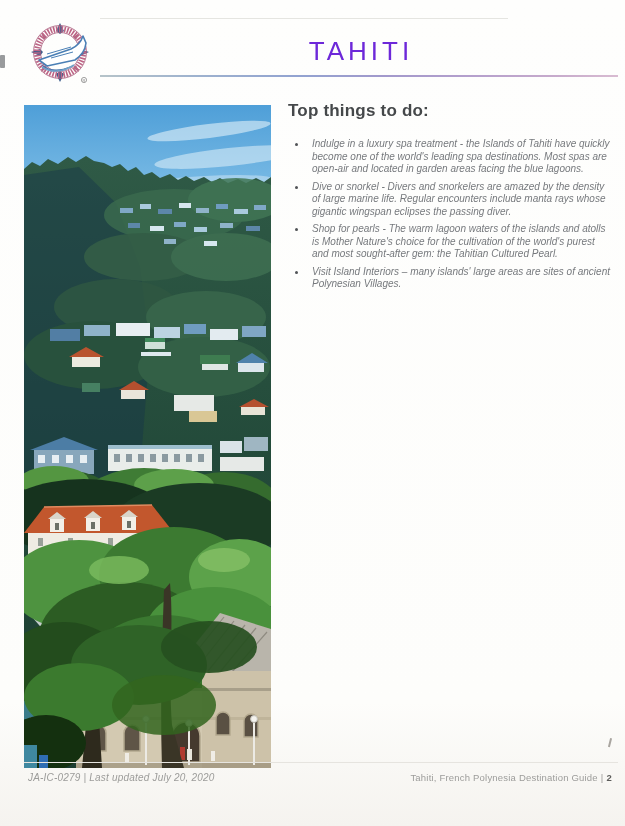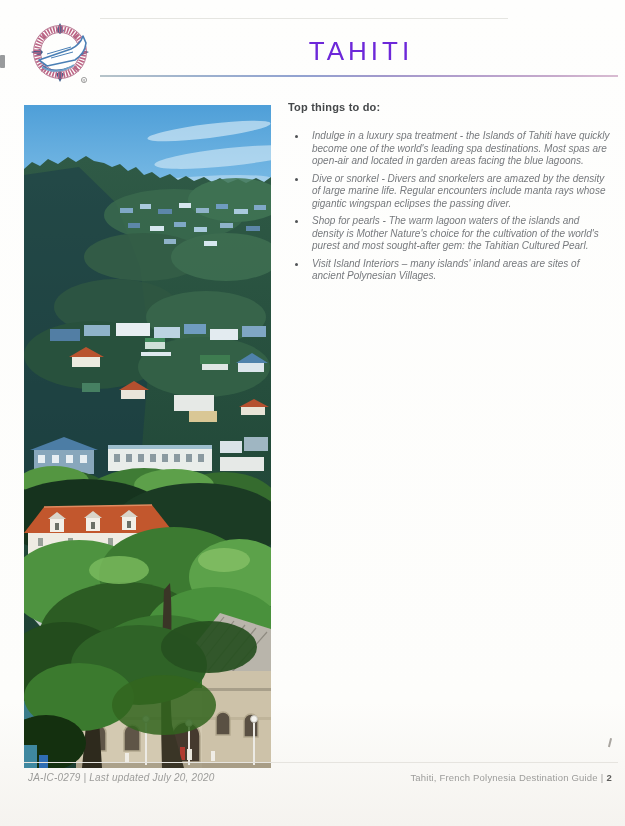--- a/index.html
+++ b/index.html
@@ -19,21 +19,21 @@
     letter-spacing:4px; color:#6d28d9;
   }
   .header-divider {
     position:absolute; left:100px; top:75px; width:518px; height:2px;
     background:linear-gradient(90deg,#a9b9c0 0%,#8da5c6 18%,#7f93c9 38%,#9287c3 55%,#a88fc4 72%,#bd9cc3 88%,#d2b0ca 100%);
     opacity:.85;
   }
   .photo-frame { position:absolute; left:24px; top:105px; width:247px; height:663px; overflow:hidden; }
   .photo-frame svg { display:block; width:247px; height:663px; }
   .right-col { position:absolute; left:288px; top:101px; width:326px; }
-  .col-heading { font-size:11px; font-weight:bold; color:#45484a; letter-spacing:.2px; }
+  .col-heading { font-size:17px; font-weight:bold; color:#45484a; letter-spacing:.2px; }
   .bullet-list { margin-top:17px; list-style:disc outside; padding-left:19px; width:322px;font-style:italic; }
   .bullet-list li {
     font-size:10px; line-height:12.5px; color:#76797d;
     margin-bottom:5px; padding-left:5px;
   }
   .bullet-list li::marker { color:#505356; font-size:9px; }
   .footer-hairline { position:absolute; left:24px; top:762px; width:594px; height:1px; background:#e6e4df; }
   .footer-left {
     position:absolute; left:28px; top:772px;
     font-size:10px; color:#9c9c9a; letter-spacing:.2px;font-style:italic;
@@ -289,22 +289,22 @@
     <rect x="187" y="646" width="4" height="10" fill="#f0ede6"></rect>
     <rect x="101" y="648" width="4" height="9" fill="#efece4"></rect>
   </svg>
 </div>
 
 <div class="right-col">
   <div class="col-heading">Top things to do:</div>
   <ul class="bullet-list">
     <li>Indulge in a luxury spa treatment - the Islands of Tahiti have quickly become one of the world's leading spa destinations. Most spas are open-air and located in garden areas facing the blue lagoons.</li>
     <li>Dive or snorkel - Divers and snorkelers are amazed by the density of large marine life. Regular encounters include manta rays whose gigantic wingspan eclipses the passing diver.</li>
-    <li>Shop for pearls - The warm lagoon waters of the islands and density is Mother Nature's choice for the cultivation of the world's purest and most sought-after gem: the Tahitian Cultured Pearl.</li>
-    <li>Visit Island Interiors – many islands' inland areas are sites of ancient Polynesian Villages.</li>
+    <li>Shop for pearls - The warm lagoon waters of the islands and atolls is Mother Nature's choice for the cultivation of the world's purest and most sought-after gem: the Tahitian Cultured Pearl.</li>
+    <li>Visit Island Interiors – many islands' large areas are sites of ancient Polynesian Villages.</li>
   </ul>
 </div>
 
 <div class="footer-hairline"></div>
 <div class="footer-left">JA-IC-0279 | Last updated July 20, 2020</div>
 <div class="footer-right">
   <span>Tahiti, French Polynesia Destination Guide</span><span class="sep">|</span><span class="pagenum">2</span>
 </div>
 
 <div class="scan-smudge"></div>

